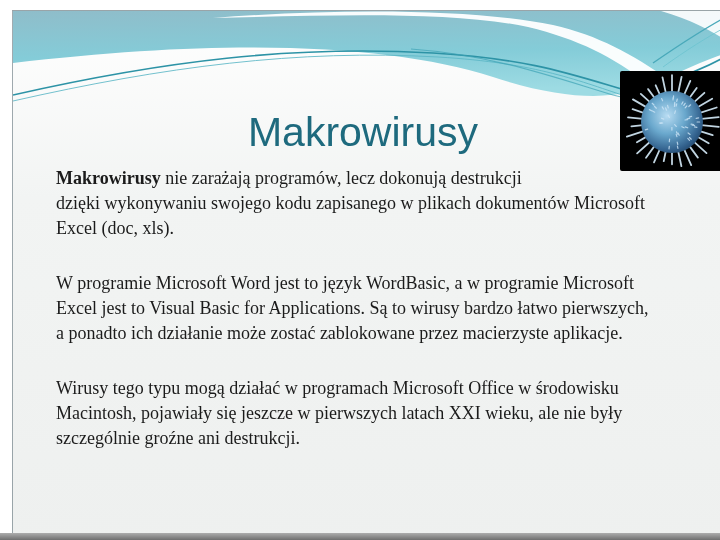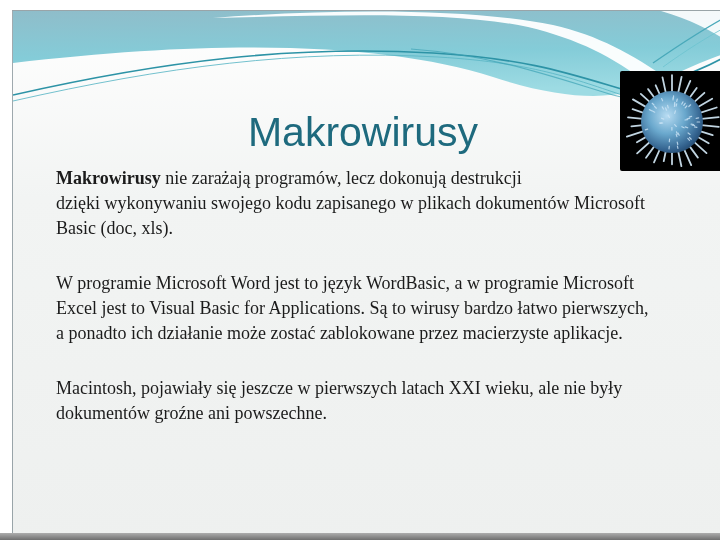--- a/index.html
+++ b/index.html
@@ -157,27 +157,28 @@
           <line x1="71.1" y1="53.2" x2="73.6" y2="53.5"></line>
           <line x1="74.5" y1="55.9" x2="76.9" y2="56.4"></line>
         </g>
     </svg>
   </div>
 
   <div class="body-text">
     <div class="para">
       <div class="tl"><b>Makrowirusy</b><span> nie zarażają programów, lecz dokonują destrukcji</span></div>
       <div class="tl">dzięki wykonywaniu swojego kodu zapisanego w plikach dokumentów Microsoft</div>
-      <div class="tl">Basic (doc, xls).</div>
+      <div class="tl">Excel (doc, xls).</div>
     </div>
     <div class="para">
       <div class="tl">W programie Microsoft Word jest to język WordBasic, a w programie Microsoft</div>
       <div class="tl">Excel jest to Visual Basic for Applications. Są to wirusy bardzo łatwo pierwszych,</div>
       <div class="tl">a ponadto ich działanie może zostać zablokowane przez macierzyste aplikacje.</div>
     </div>
     <div class="para">
+      <div class="tl">Wirusy tego typu mogą działać w programach Microsoft Office w środowisku</div>
       <div class="tl">Macintosh, pojawiały się jeszcze w pierwszych latach XXI wieku, ale nie były</div>
-      <div class="tl">dokumentów groźne ani powszechne.</div>
+      <div class="tl">szczególnie groźne ani destrukcji.</div>
     </div>
   </div>
 
 </div>
 <div class="bottom-bar"></div>
 
 </body></html>

